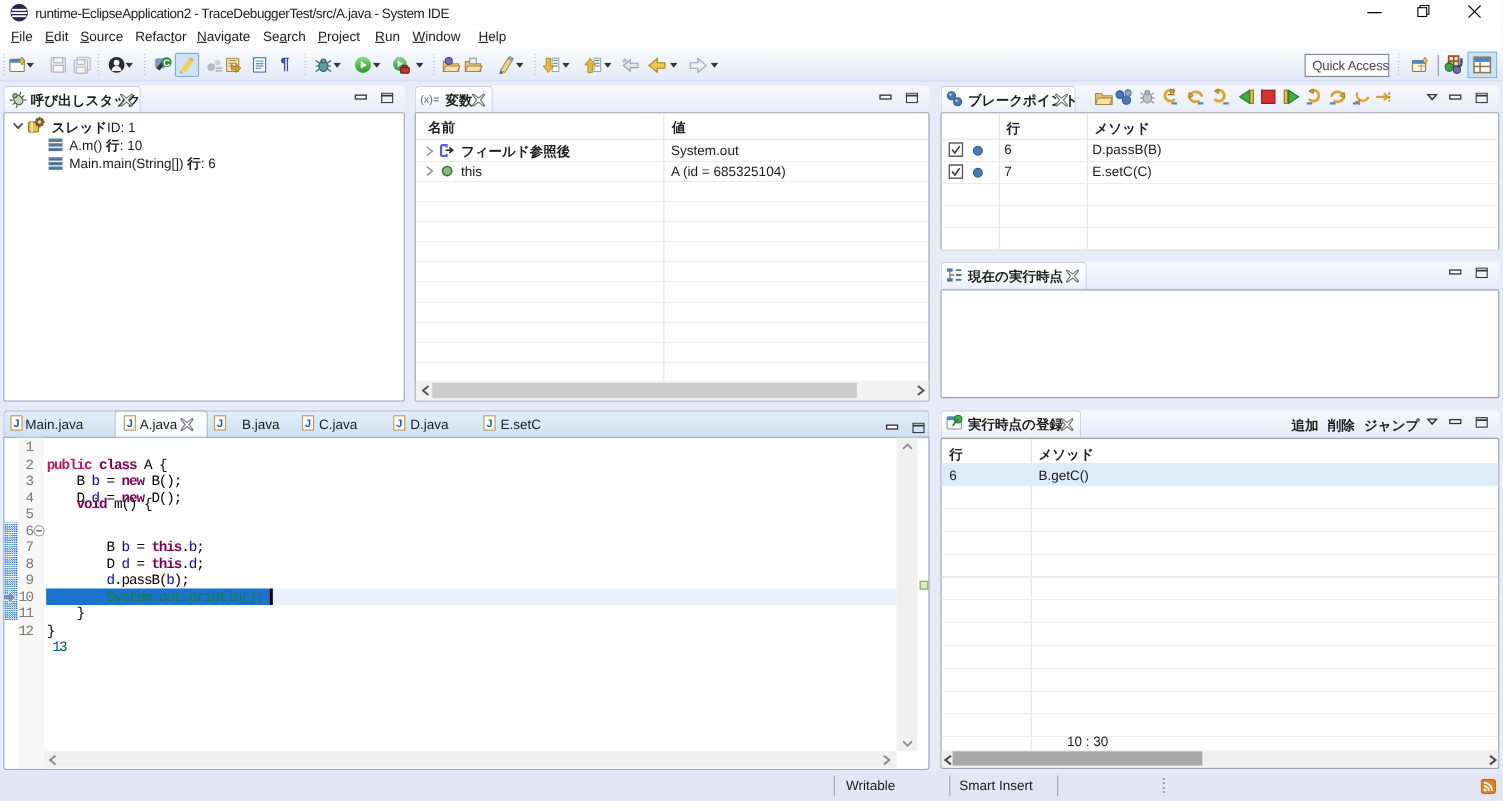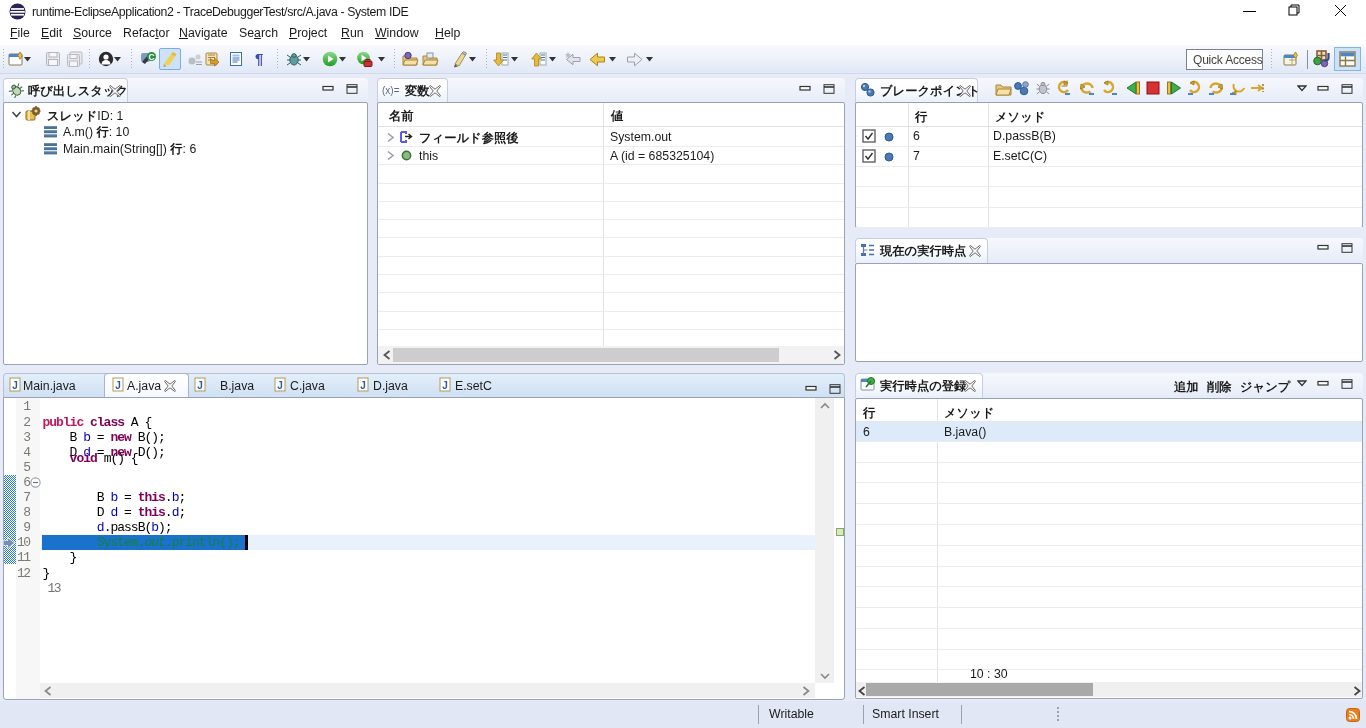--- a/index.html
+++ b/index.html
@@ -488,21 +488,21 @@
 <div class="a mono" style="right:1336.5px;top:429.59999999999997px;color:#7a7a72;letter-spacing:-1.5px">3</div>
 <div class="a mono" style="right:1336.5px;top:444.7px;color:#7a7a72;letter-spacing:-1.5px">4</div>
 <div class="a mono" style="right:1336.5px;top:459.79999999999995px;color:#7a7a72;letter-spacing:-1.5px">5</div>
 <div class="a mono" style="right:1336.5px;top:474.9px;color:#7a7a72;letter-spacing:-1.5px">6</div>
 <div class="a mono" style="right:1336.5px;top:490.0px;color:#7a7a72;letter-spacing:-1.5px">7</div>
 <div class="a mono" style="right:1336.5px;top:505.09999999999997px;color:#7a7a72;letter-spacing:-1.5px">8</div>
 <div class="a mono" style="right:1336.5px;top:520.1999999999999px;color:#7a7a72;letter-spacing:-1.5px">9</div>
 <div class="a mono" style="right:1336.5px;top:535.3px;color:#7a7a72;letter-spacing:-1.5px">10</div>
 <div class="a mono" style="right:1336.5px;top:550.4px;color:#7a7a72;letter-spacing:-1.5px">11</div>
 <div class="a mono" style="right:1336.5px;top:565.5px;color:#7a7a72;letter-spacing:-1.5px">12</div>
-<div class="a mono" style="right:1306px;top:580.5999999999999px;color:#737373;letter-spacing:-1.5px">13</div>
+<div class="a mono" style="right:1306px;top:580.5999999999999px;color:#0c4a6e;letter-spacing:-1.5px">13</div>
 <svg class="a" style="left:30px;top:477px" width="11" height="11" viewBox="0 0 11 11">
     <circle cx="5.5" cy="5.5" r="4.6" fill="#fff" stroke="#9aa2ae" stroke-width="1.1"></circle>
     <path d="M3 5.5 h5" stroke="#6a7280" stroke-width="1.2"></path>
   </svg>
 <div class="a" style="left:4px;top:475px;width:12px;height:89px;background:repeating-conic-gradient(#2a7ad2 0 25%,#ffffff 0 50%);background-size:2px 2px"></div>
 <svg class="a" style="left:3px;top:537px" width="12" height="12" viewBox="0 0 12 12">
     <path d="M0.5 4 h4.5 V1.2 L11.2 6 5 10.8 V8 H0.5 Z" fill="#7590b5" stroke="#ffffff" stroke-width="1.2" paint-order="stroke"></path>
   </svg>
 <div class="a" style="left:41px;top:534.8px;width:774px;height:15px;background:#e9f2fc"></div>
 <div class="a" style="left:42px;top:534.8px;width:203px;height:15px;background:#1b72cc"></div>
@@ -556,21 +556,21 @@
     <rect x="1" y="0.7" width="10" height="8.6"></rect>
     <path d="M1 3 h10" stroke-width="1.6"></path>
   </svg>
 <div class="pc" style="left:855px;top:398px;width:508px;height:301px"></div>
 <div class="a t13 jp" style="left:863px;top:405px">行</div>
 <div class="a t13 jp" style="left:944px;top:405px">メソッド</div>
 <div class="a" style="left:937px;top:399px;width:1px;height:284px;background:#e3e3e3"></div>
 <div class="a" style="left:856px;top:421px;width:506px;height:1px;background:#e8e8e8"></div>
 <div class="a" style="left:856px;top:422px;width:506px;height:20px;background:#ddeafa"></div>
 <div class="a t13" style="left:863px;top:425px">6</div>
-<div class="a t13" style="left:944px;top:425px">B.java()</div>
+<div class="a t13" style="left:944px;top:425px">B.getC()</div>
 <div class="a" style="left:856px;top:441px;width:506px;height:242px;background-image:repeating-linear-gradient(to bottom,#ececec 0 1px,transparent 1px 20.75px)"></div>
 <div class="a" style="left:856px;top:682px;width:506px;height:15px;background:#f0f0f0"></div>
 <div class="a" style="left:866px;top:683px;width:227px;height:13px;background:#a9a9a9"></div>
 <svg class="a" style="left:858px;top:686px" width="8" height="10" viewBox="0 0 8 10">
     <path d="M6.5 1 L1.5 5 l5 4" stroke="#444" stroke-width="1.8" fill="none"></path>
   </svg>
 <svg class="a" style="left:1353px;top:686px" width="8" height="10" viewBox="0 0 8 10">
     <path d="M1.5 1 L6.5 5 l-5 4" stroke="#444" stroke-width="1.8" fill="none"></path>
   </svg>
 <div class="a" style="left:0;top:701px;width:1366px;height:27px;background:#e2e7f5"></div>

